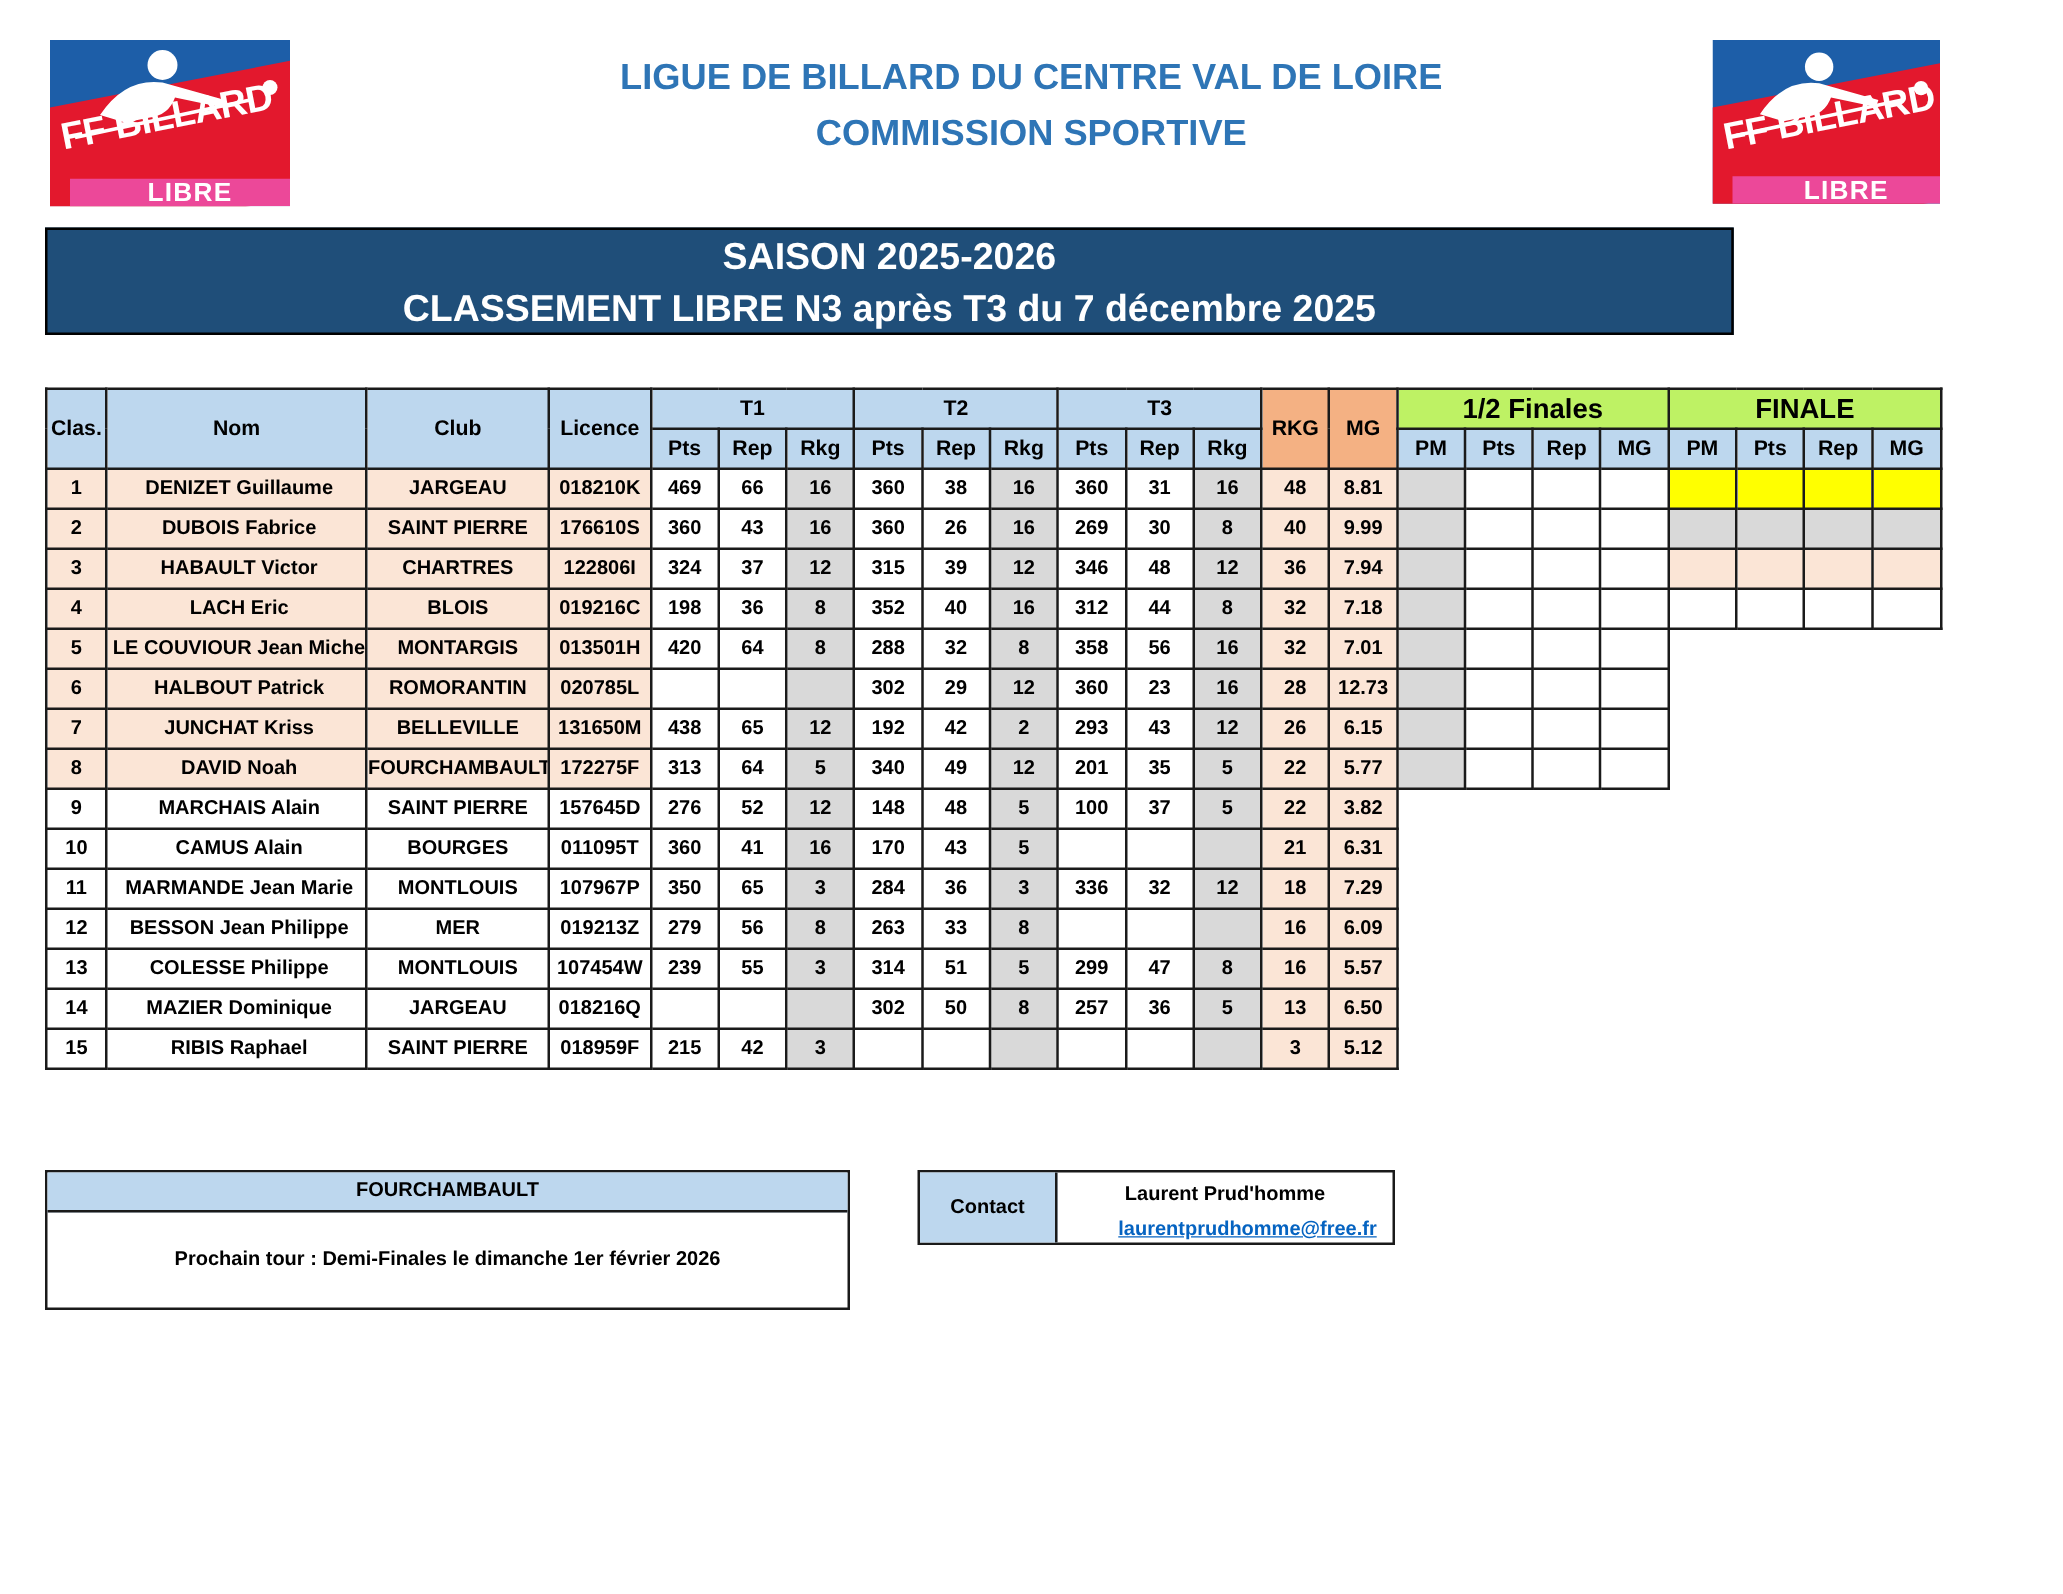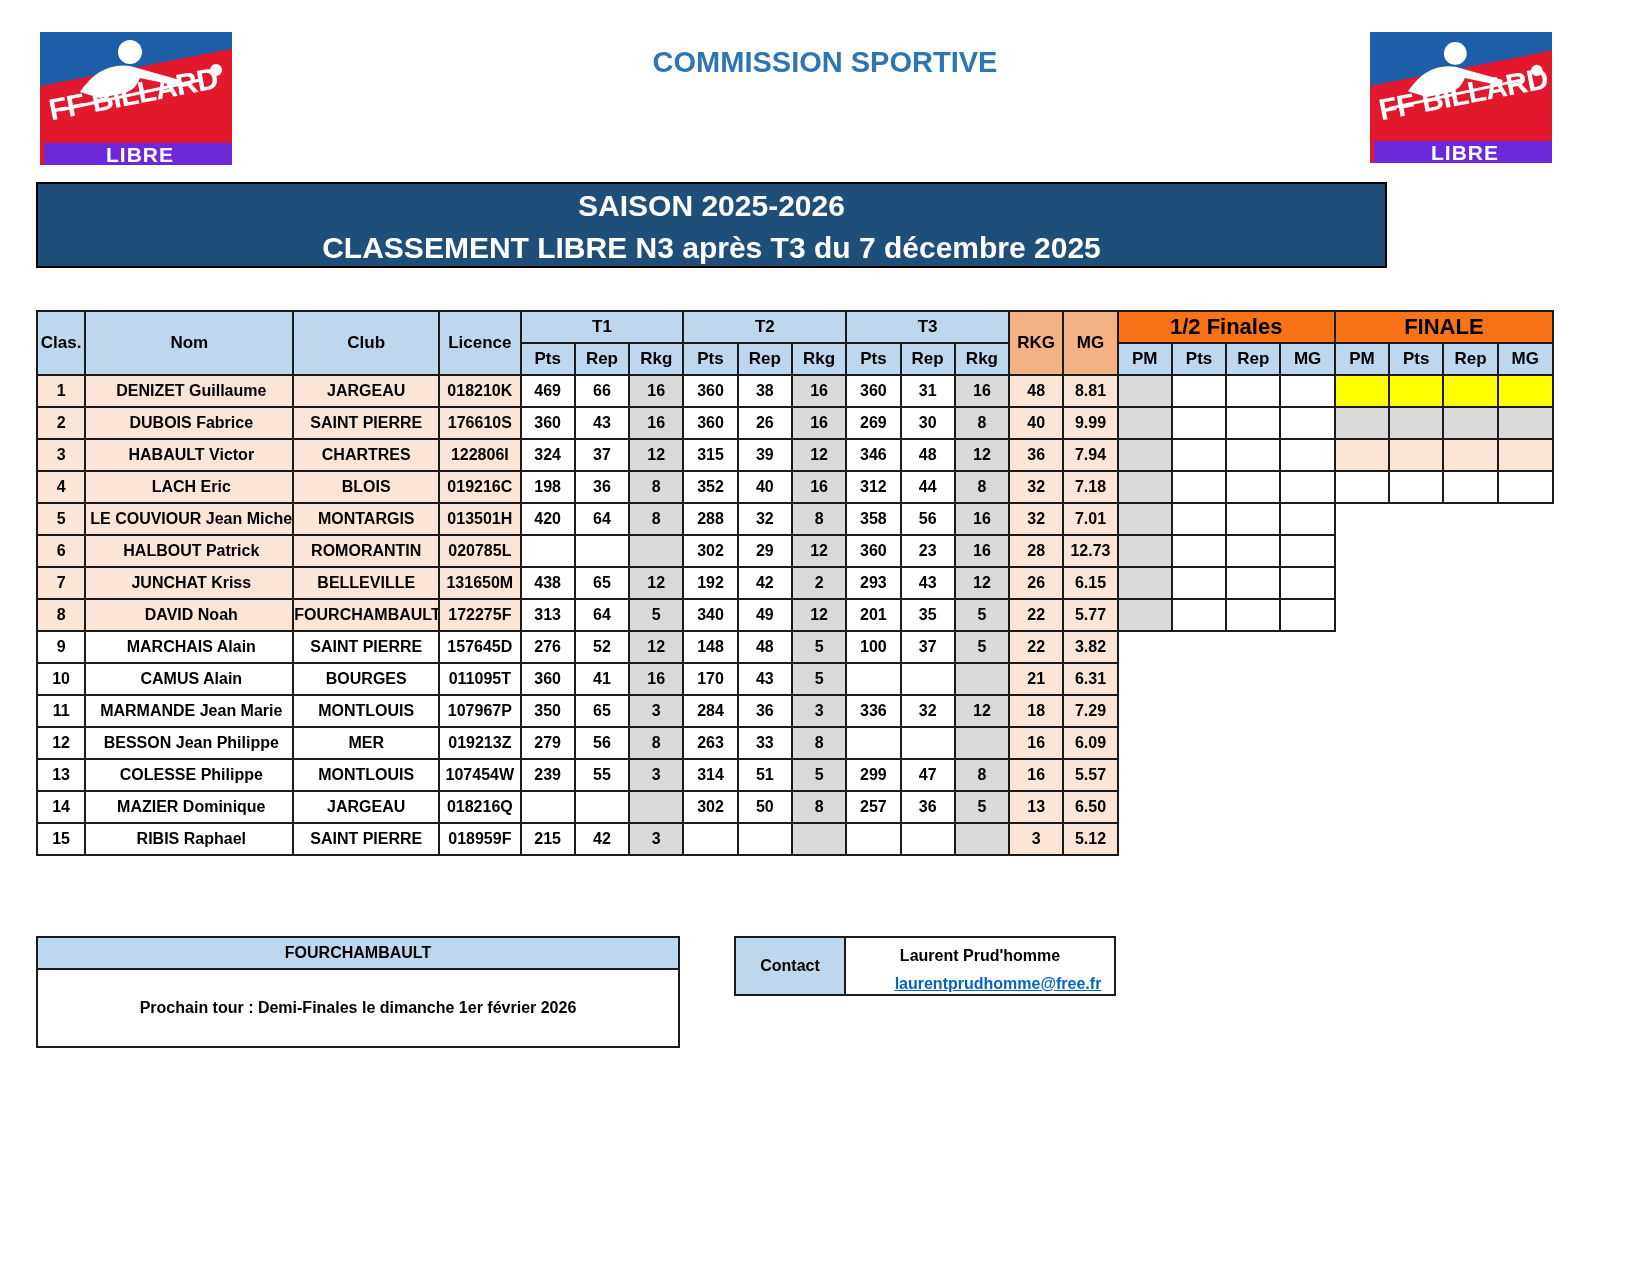--- a/index.html
+++ b/index.html
@@ -1,28 +1,28 @@
 <!DOCTYPE html>
 <html><head>
 <meta charset="utf-8">
 <style>
   html, body { margin:0; padding:0; background:#fff; }
   body { width:1650px; height:1275px; position:relative; font-family:"Liberation Sans", sans-serif; color:#000; overflow:hidden; }
   .logo { position:absolute; width:192px; height:133px; overflow:hidden; }
   .logo .top { position:absolute; left:0; top:0; width:100%; height:100%; background:#1d5ea8; }
   .logo .red { position:absolute; left:0; top:54px; width:100%; height:110px; background:#e3182d; transform:skewY(-11deg); transform-origin:left bottom; }
-  .logo .bar { position:absolute; left:4px; bottom:0; width:100%; height:22px; background:#6d28d9; color:#fff; font-weight:bold; font-size:21px; text-align:center; line-height:23px; letter-spacing:1px; }
+  .logo .bar { position:absolute; left:16px; bottom:0; width:100%; height:22px; background:#ec4899; color:#fff; font-weight:bold; font-size:21px; text-align:center; line-height:23px; letter-spacing:1px; }
   .logo .ff { position:absolute; left:6px; top:62px; color:#fff; font-weight:bold; font-size:30px; transform:rotate(-11deg); transform-origin:left top; white-space:nowrap; letter-spacing:-0.5px; }
   .logo svg { position:absolute; left:0; top:0; }
   .head-title { position:absolute; left:300px; width:1050px; top:40px; text-align:center; color:#2e75b6; font-weight:bold; font-size:29px; line-height:45px; }
   .banner { position:absolute; left:36px; top:182px; width:1351px; height:86px; background:#1f4e79; border:2px solid #000; box-sizing:border-box; color:#fff; text-align:center; font-weight:bold; font-size:30px; line-height:42px; padding-top:1px; }
   table.grid { position:absolute; border-collapse:collapse; table-layout:fixed; font-weight:bold; font-size:16px; }
   table.grid td, table.grid th { border:2px solid #1a1a1a; text-align:center; padding:0; height:30px; overflow:hidden; white-space:nowrap; }
   .hdr { background:#bdd7ee; font-size:17px; }
-  .hdr-big { background:#f97316; font-size:22px; }
+  .hdr-big { background:#bef264; font-size:22px; }
   .orange-h { background:#f4b183; font-size:17px; }
   .peach { background:#fbe5d6; }
   .gray { background:#d9d9d9; }
   .yellow { background:#ffff00; }
   .white { background:#fff; }
   .none { border:none !important; background:transparent; }
   td.name { text-align:right; padding-left:4px !important; }
   .obs { position:absolute; left:36px; top:936px; width:644px; border:2px solid #1a1a1a; box-sizing:border-box; }
   .obs .h { background:#bdd7ee; border-bottom:2px solid #1a1a1a; text-align:center; font-weight:bold; font-size:16px; height:30px; line-height:30px; }
   .obs .b { height:76px; line-height:76px; text-align:center; font-weight:bold; font-size:16px; }
@@ -54,20 +54,21 @@
     <circle cx="90" cy="20" r="12" fill="#fff"></circle>
     <path d="M40 60 Q60 30 90 34 L140 48 L138 54 L100 46 Q95 60 80 62 L60 66 Z" fill="#fff"></path>
     <line x1="20" y1="78" x2="160" y2="48" stroke="#fff" stroke-width="3"></line>
     <circle cx="176" cy="38" r="6" fill="#fff"></circle>
   </svg>
   <div class="ff">FF BILLARD</div>
   <div class="bar">LIBRE</div>
 </div>
 
 <div class="head-title">
+  <div>LIGUE DE BILLARD DU CENTRE VAL DE LOIRE</div>
   <div>COMMISSION SPORTIVE</div>
 </div>
 
 <div class="banner">
   <div>SAISON 2025-2026</div>
   <div>CLASSEMENT LIBRE N3 après T3 du 7 décembre 2025</div>
 </div>
 
 <table class="grid" id="ranking" style="left:36px; top:310px; width:1518px;">
   <colgroup>

